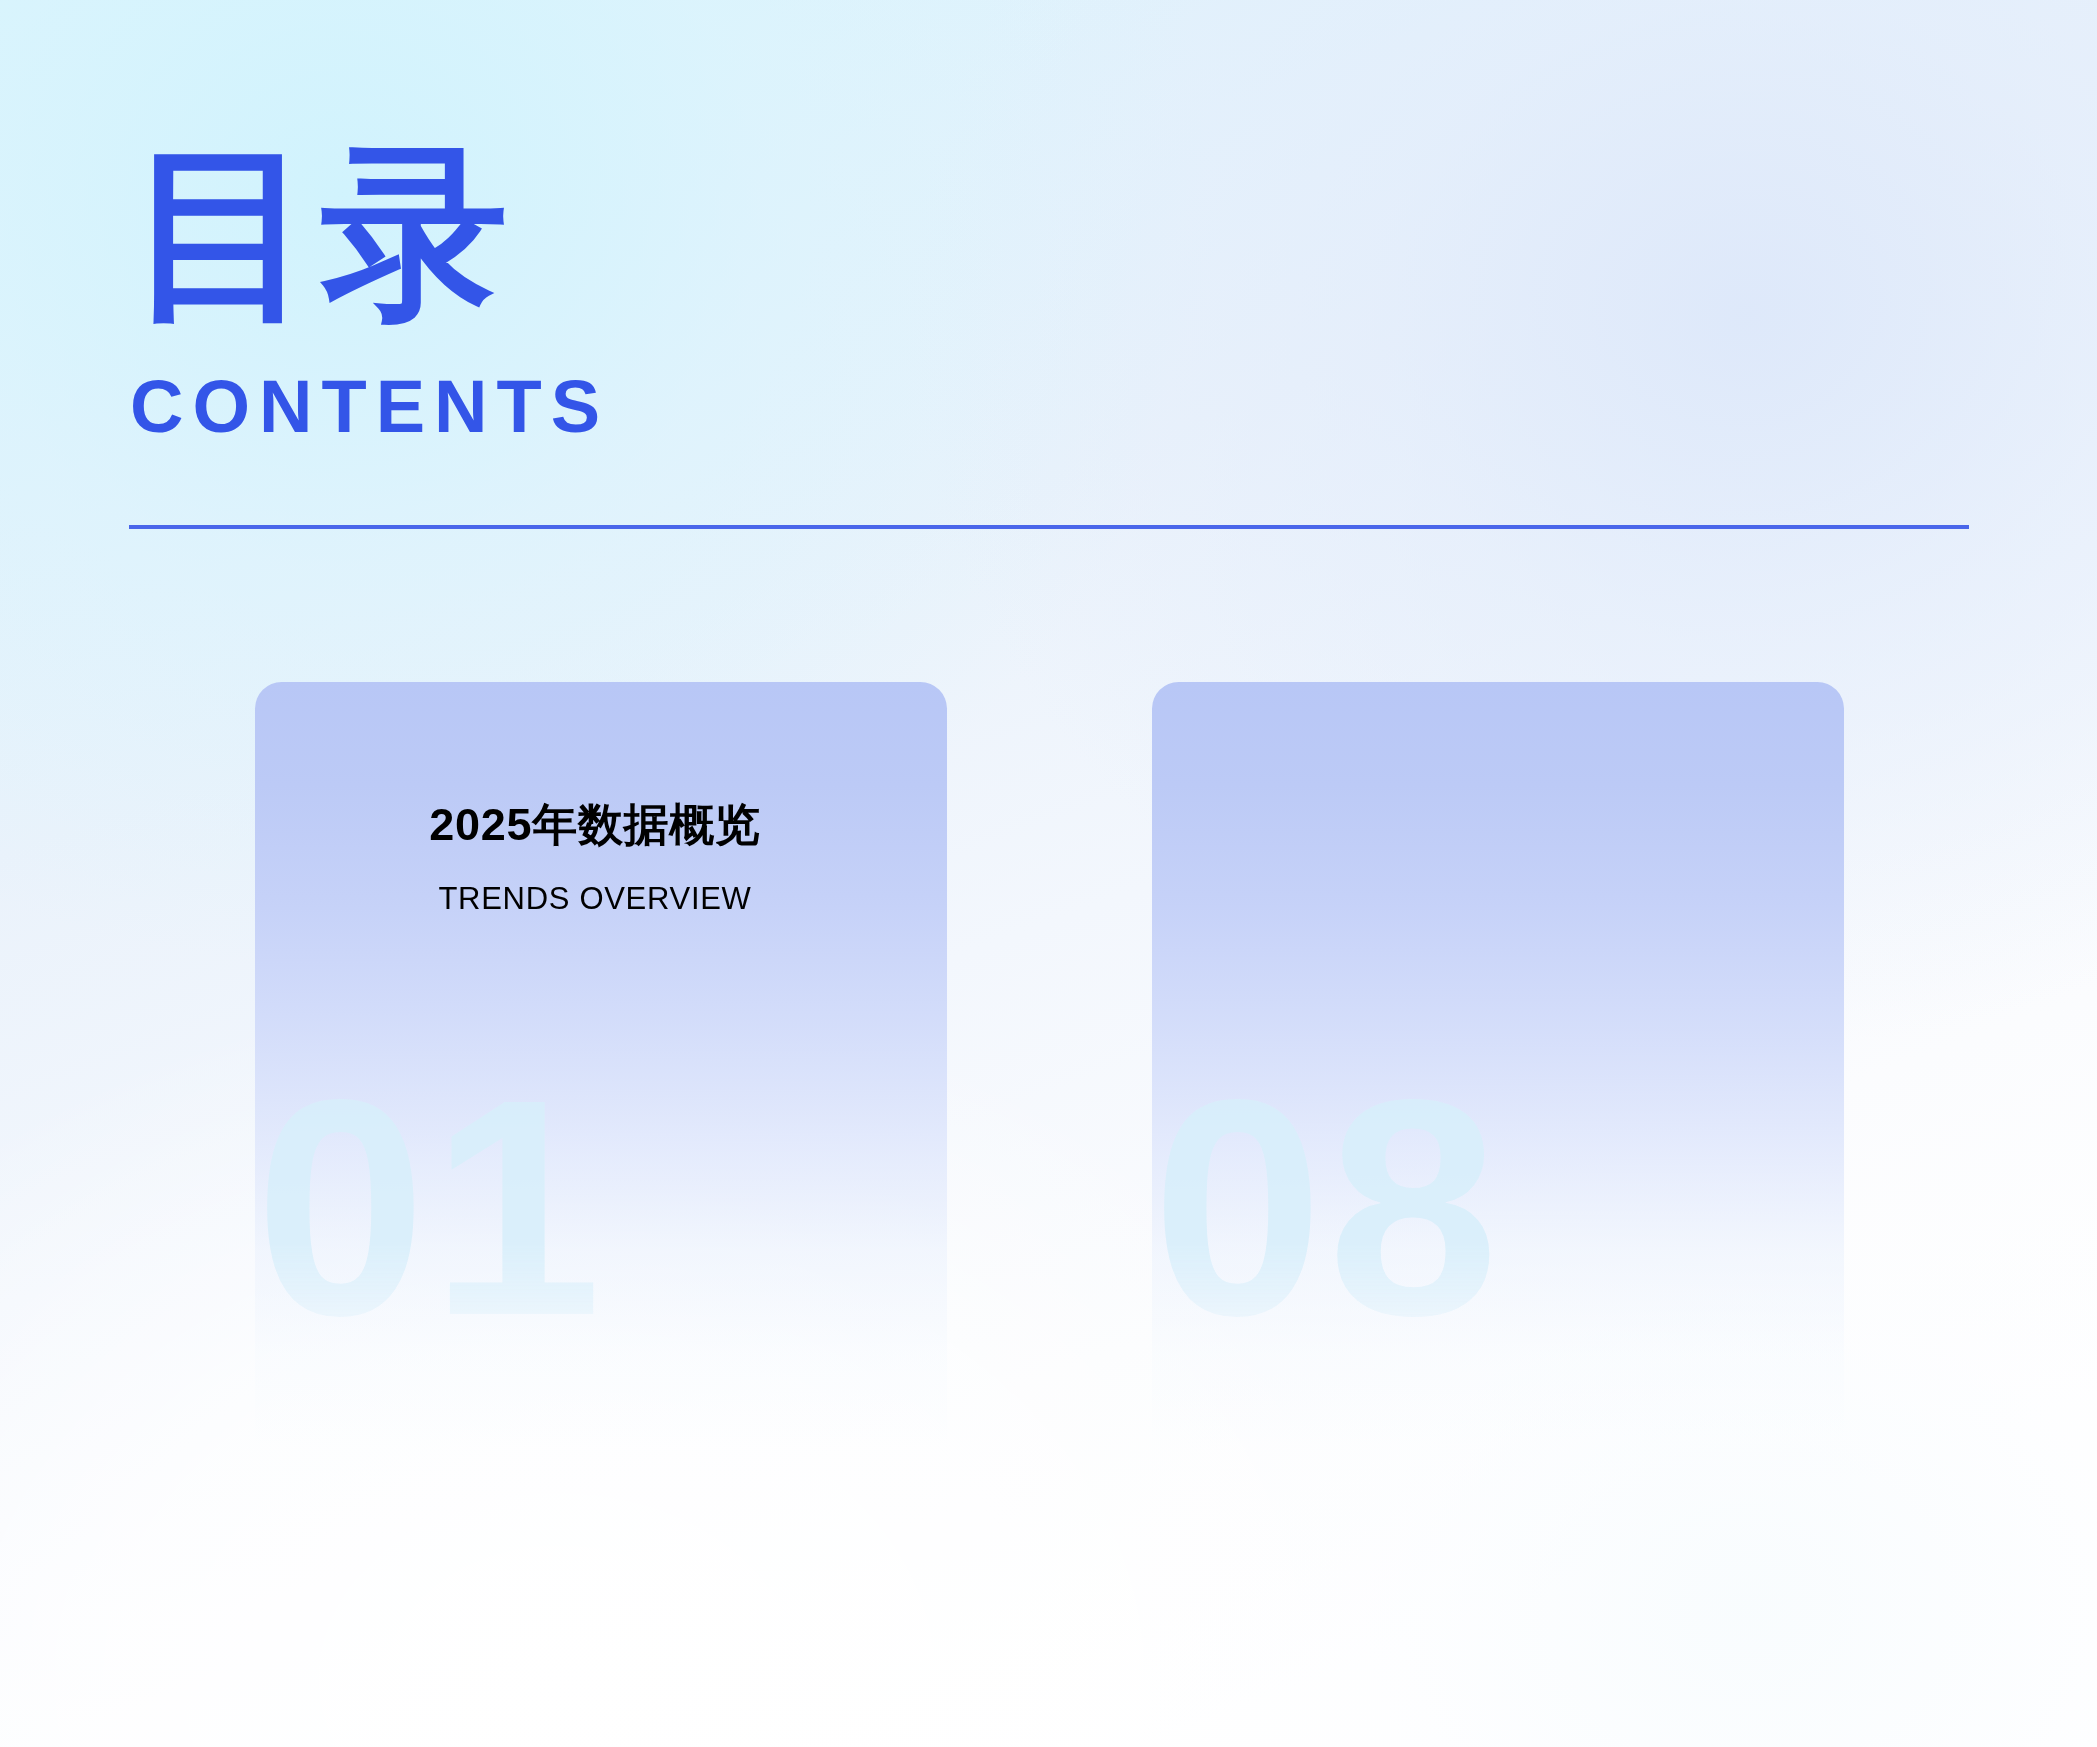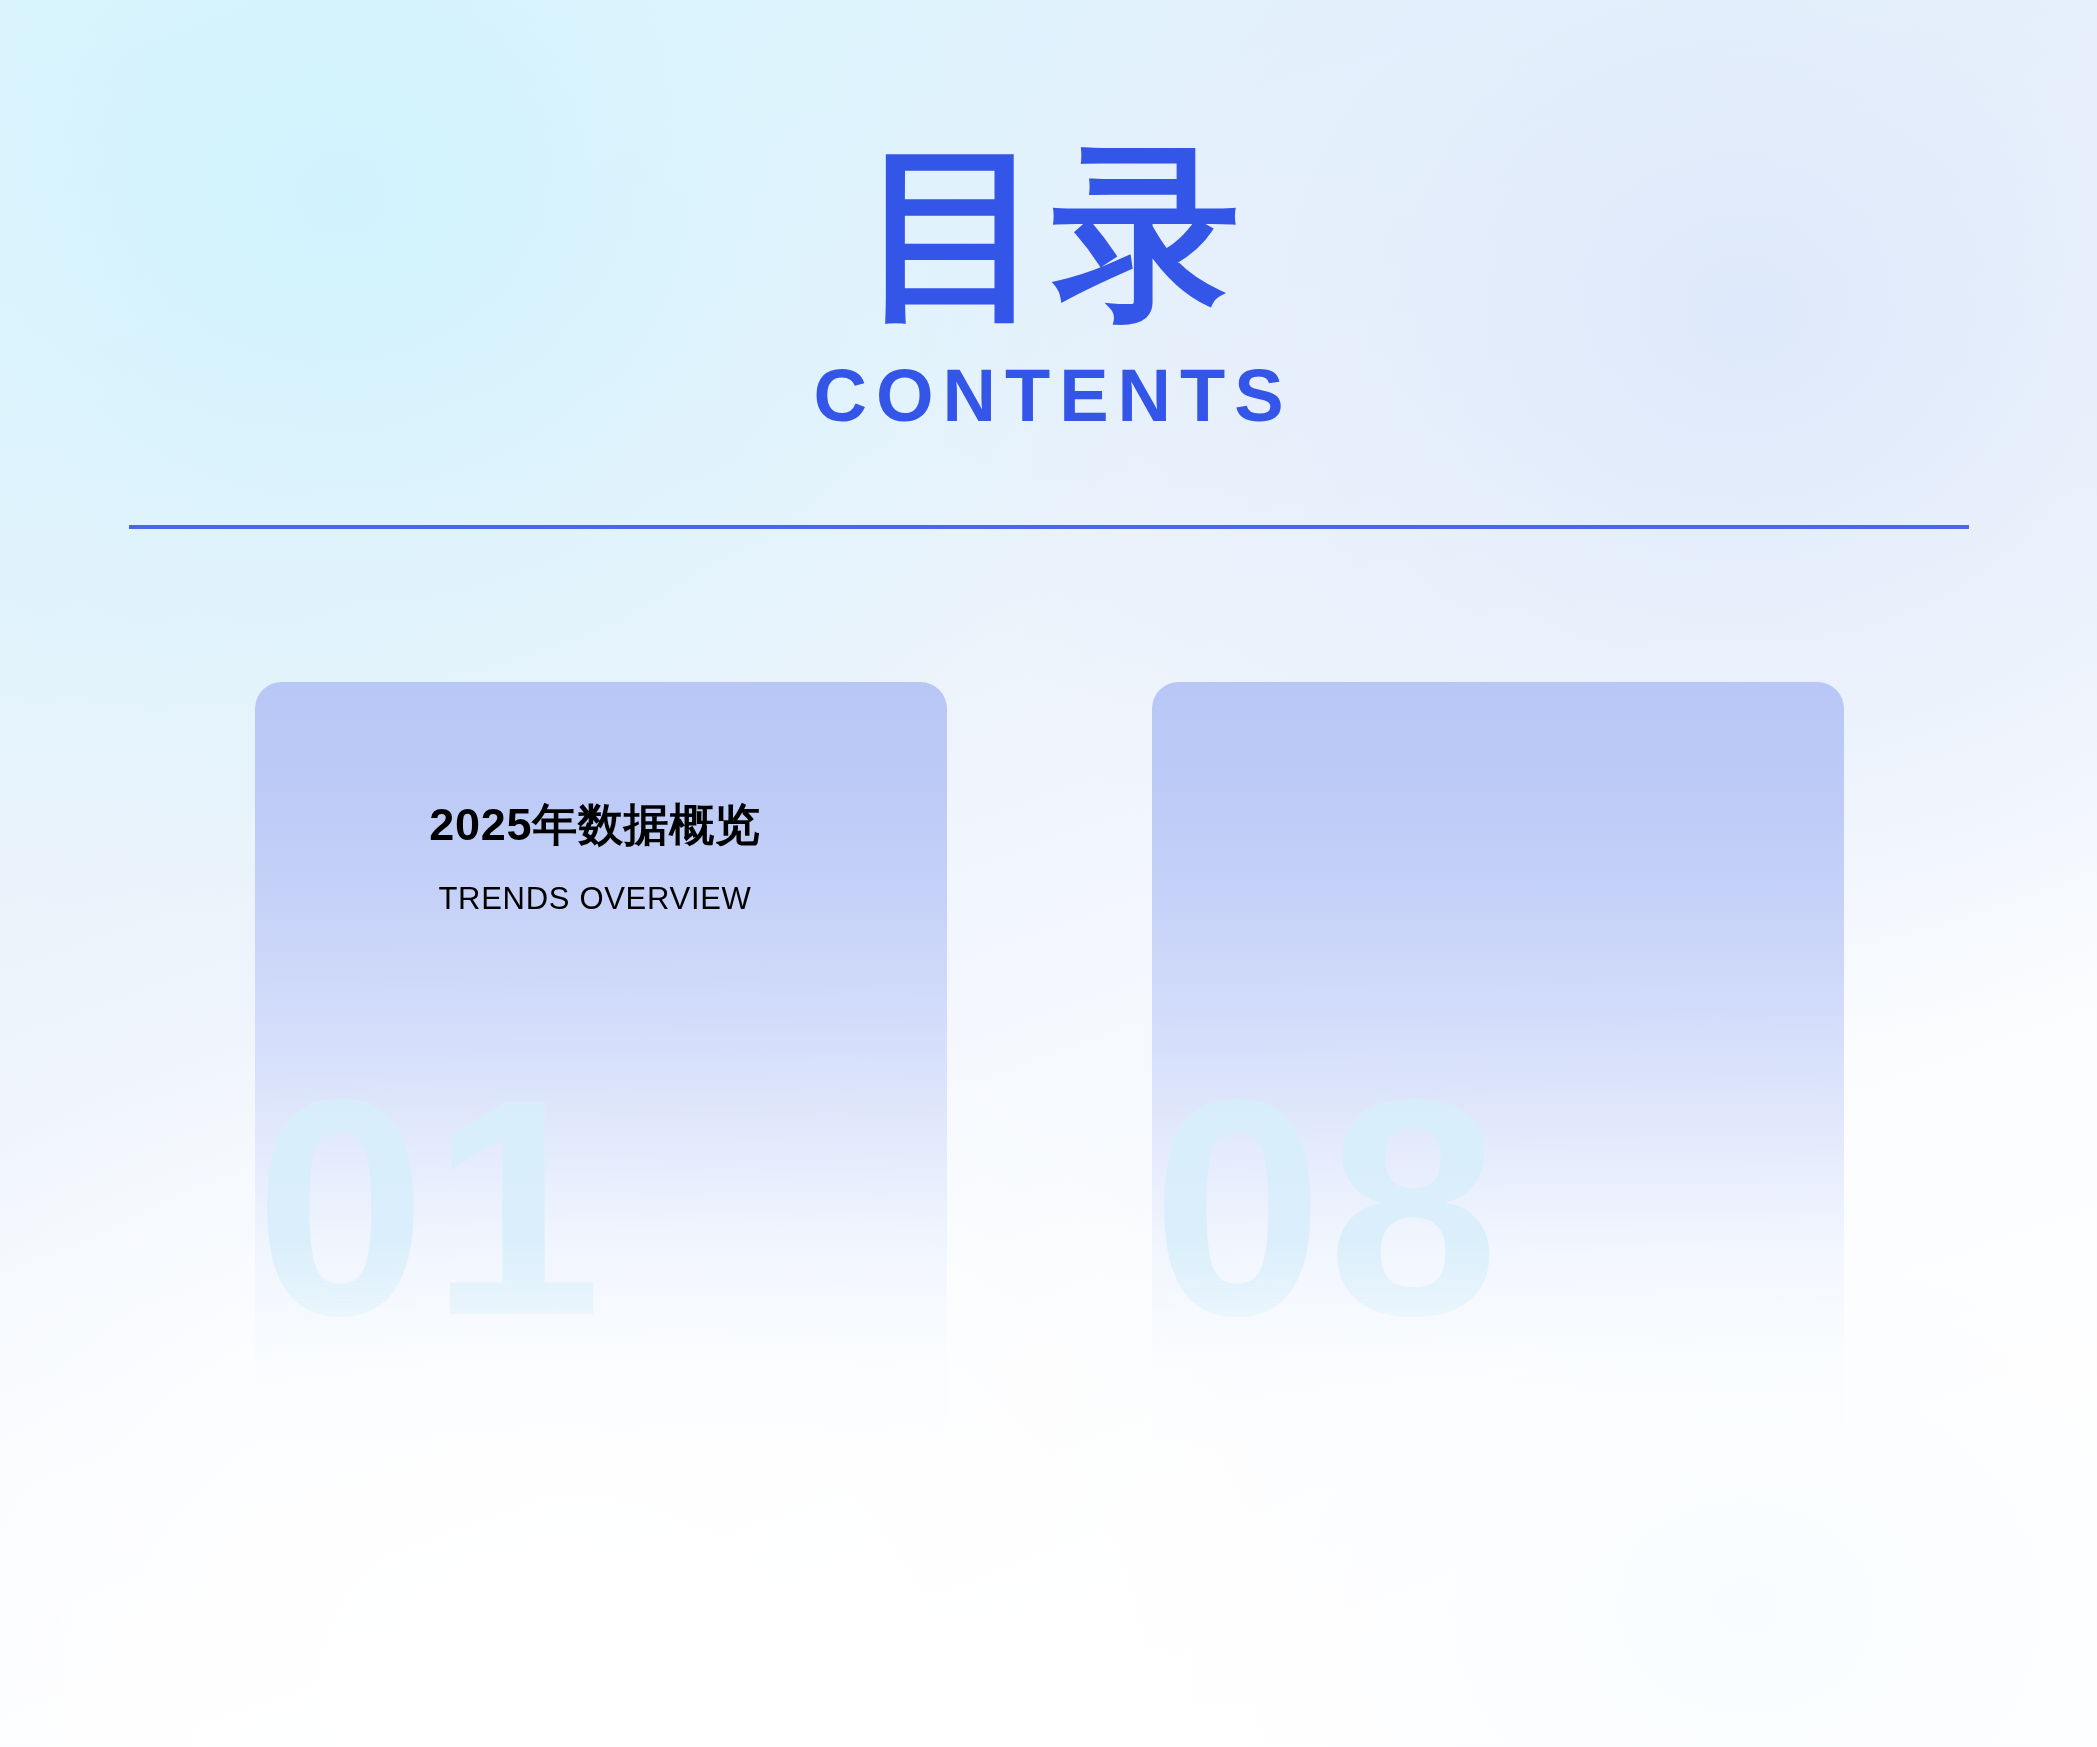--- a/index.html
+++ b/index.html
@@ -69,35 +69,34 @@
     border-radius: 50%;
     background: radial-gradient(closest-side, rgba(248,252,254,0.95) 0%, rgba(252,253,255,0.5) 50%, rgba(255,255,255,0) 100%);
   }
 
   
   .header {
     position: absolute;
     left: 130px;
     top: 140px;
     width: 1846px;
-    text-align: center;
   }
   .title-cn {
     font-size: 187px;
     line-height: 1.0;
     font-weight: 700;
     color: #3355e8;
     letter-spacing: 4.2px;
     margin: 0;
     height: 210px;
     display: block;
   }
   .title-en {
     display: block;
-    margin-top: 9px;
+    margin-top: 20px;
     font-size: 74px;
     font-weight: 700;
     letter-spacing: 9px;
     color: #3355e8;
     line-height: 1.0;
   }
   .divider {
     position: absolute;
     left: 129px;
     top: 525px;

